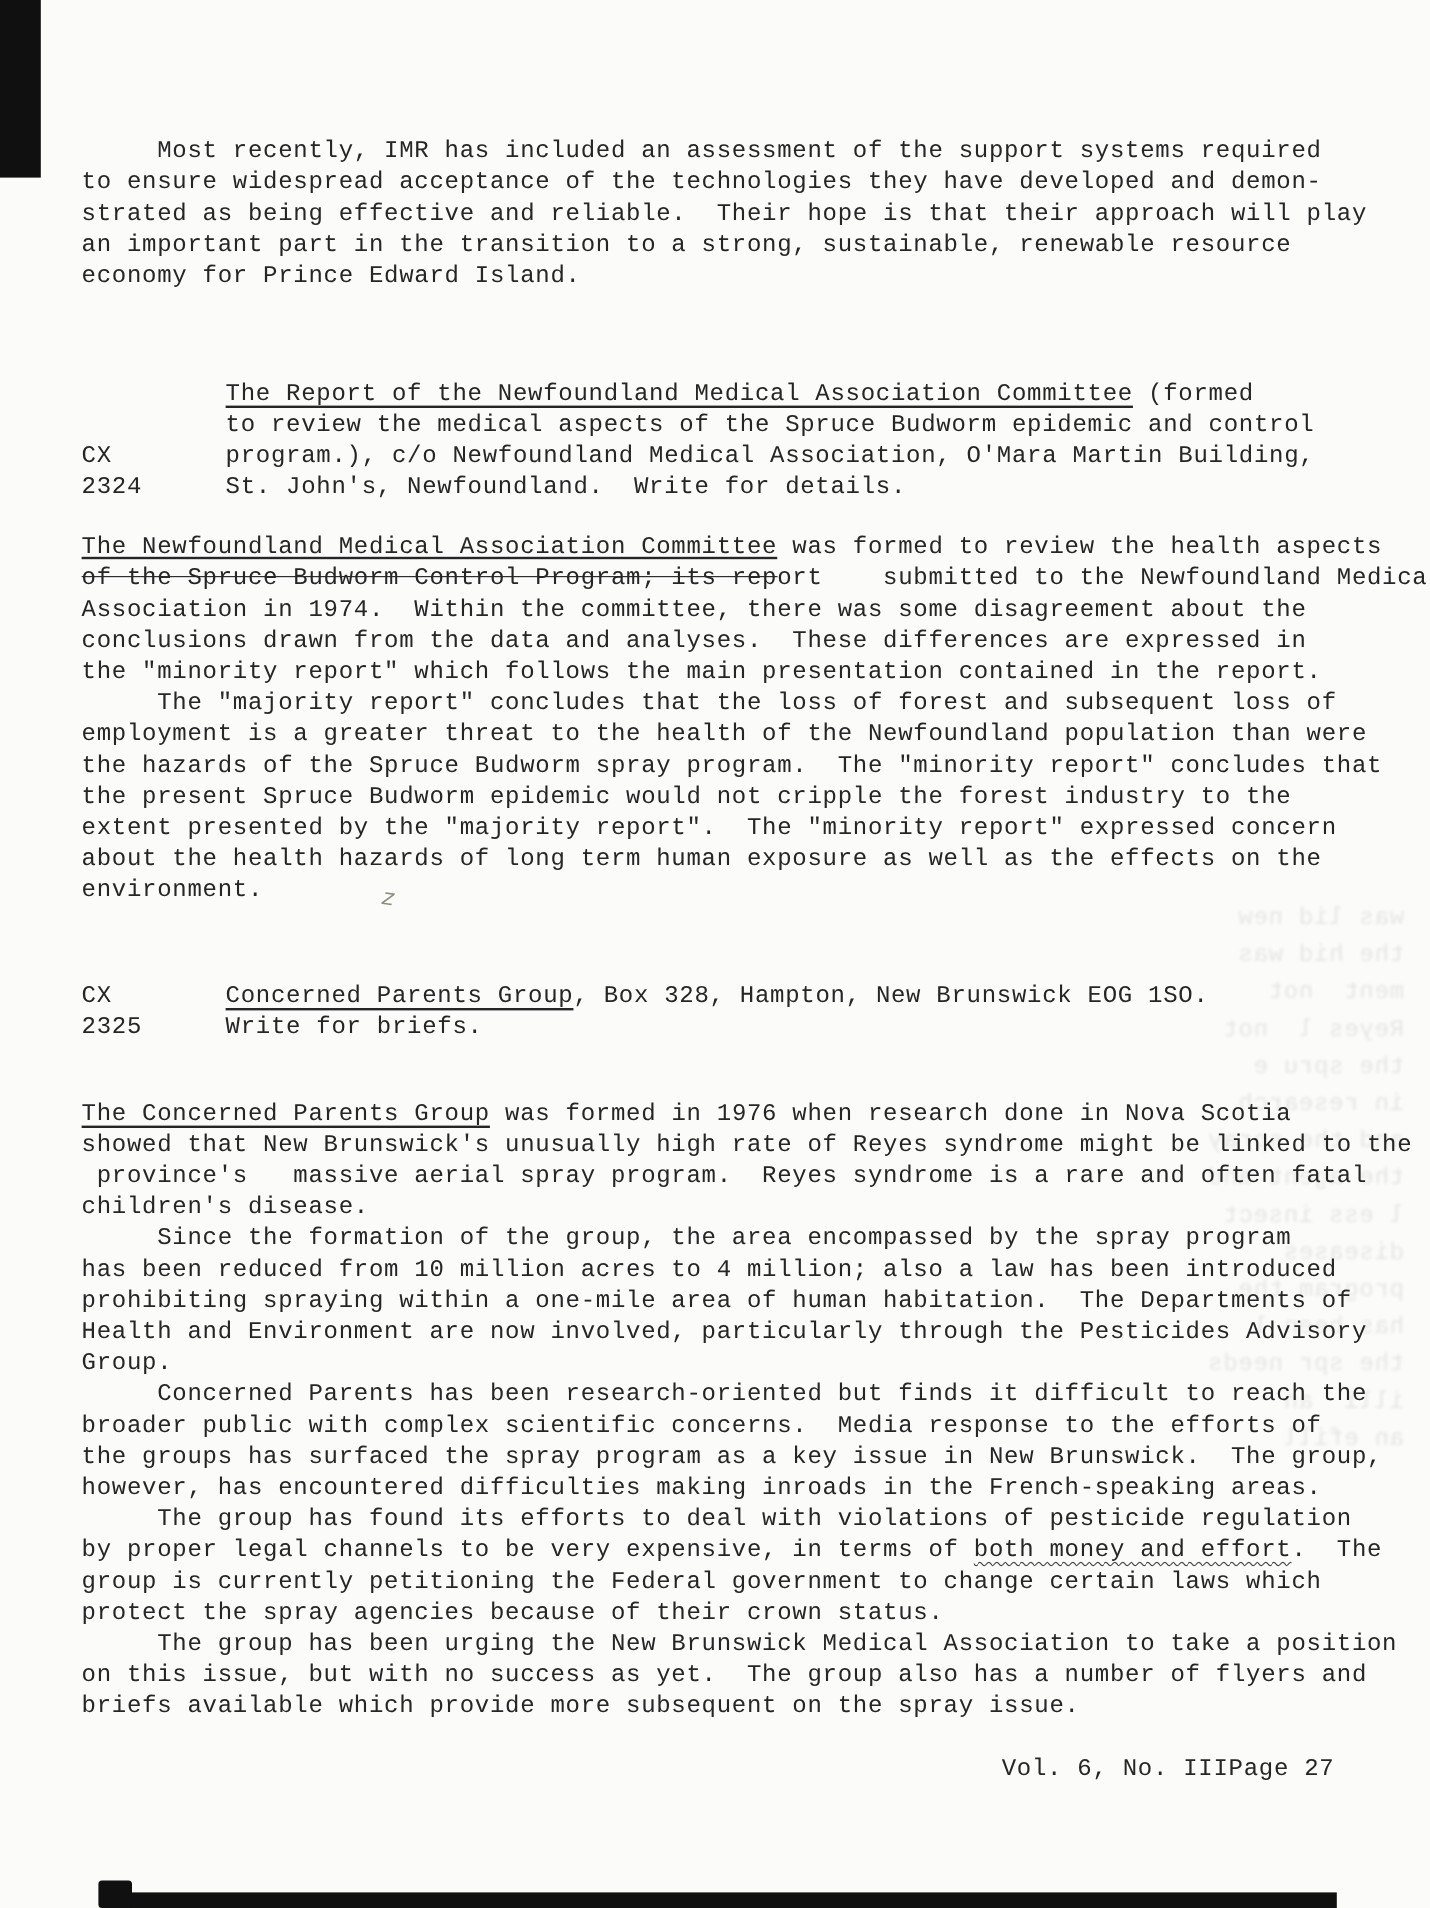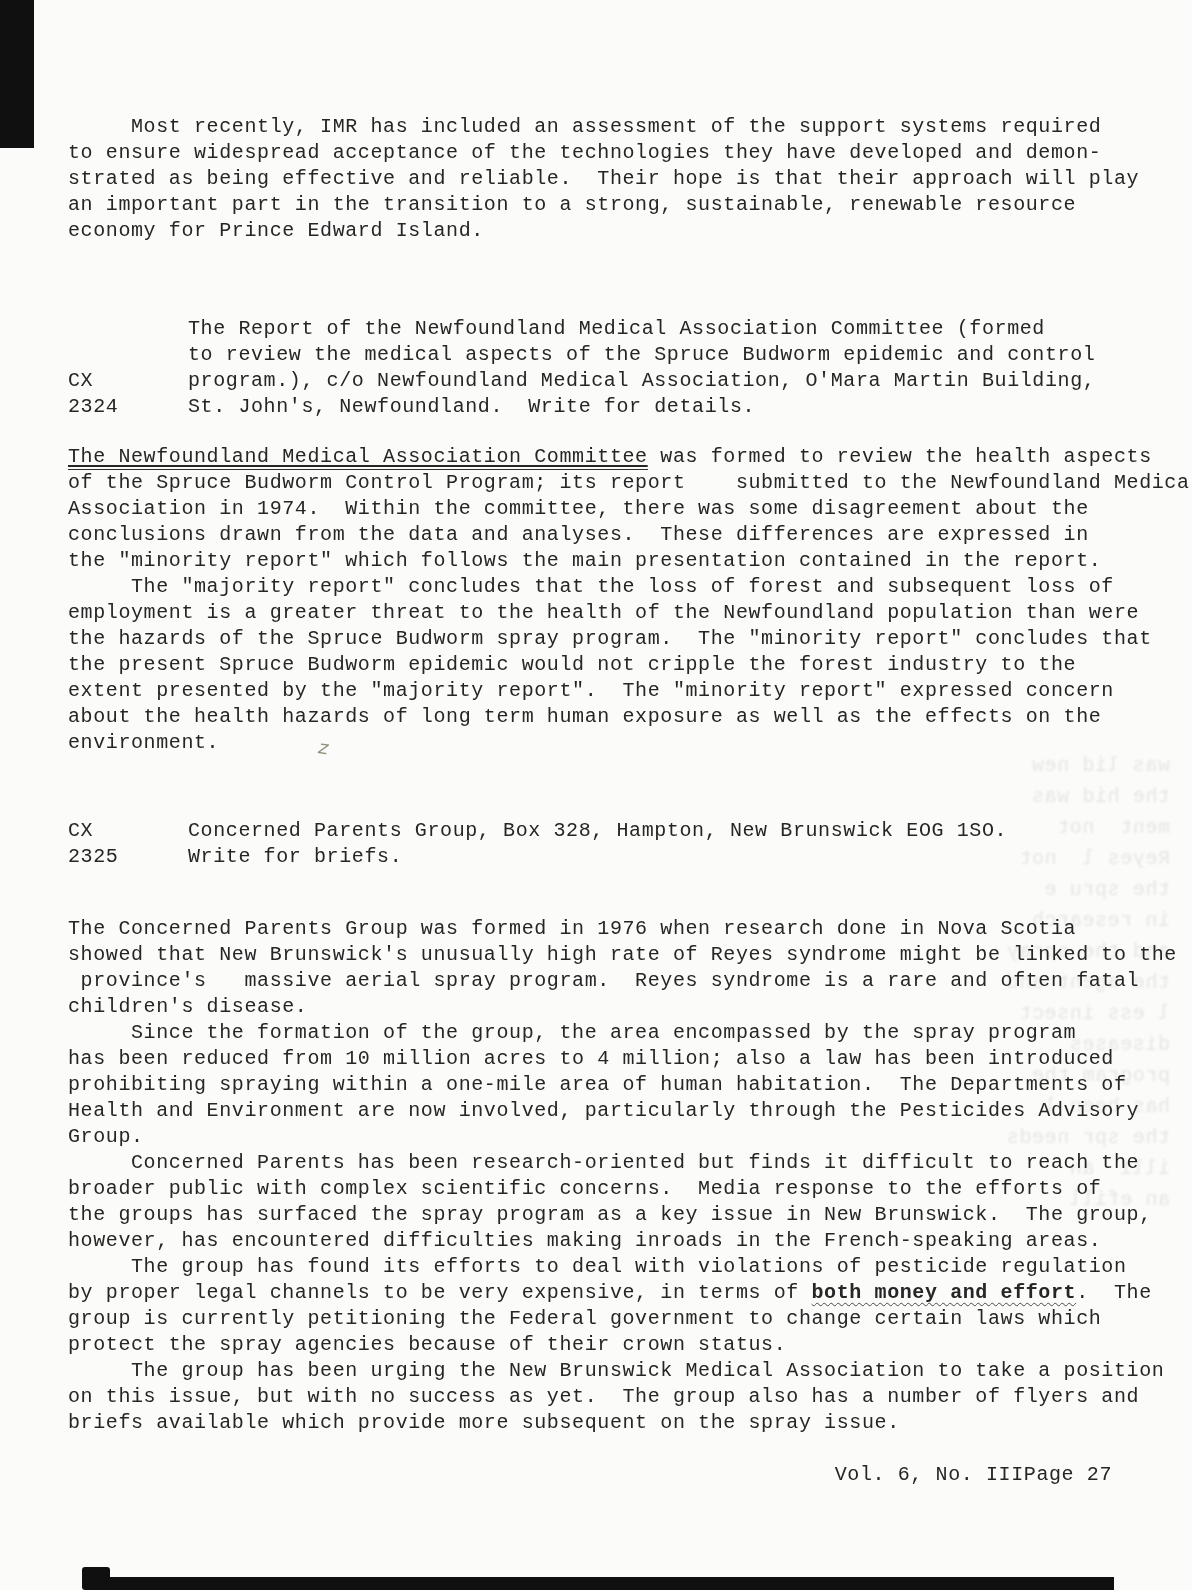--- a/index.html
+++ b/index.html
@@ -11,25 +11,25 @@
     font-family:"Liberation Mono","DejaVu Sans Mono",monospace;
     font-size:20px;
     line-height:26px;
     letter-spacing:0.6px;
     color:#262626;
   }
   .tl{white-space:pre;}
   .block{position:absolute;left:68px;z-index:2;}
   .entry{display:flex;align-items:flex-end;}
   .entry-label{width:120px;flex:0 0 120px;}
-  .u{text-underline-offset:5px;text-decoration-thickness:1.5px;}
+  .u{text-decoration:underline;text-underline-offset:5px;text-decoration-thickness:1.5px;}
   .u2{text-decoration:underline;text-underline-offset:3px;text-decoration-thickness:1.5px;
-      border-bottom:1.5px solid #2e2e2e;padding-bottom:1px;}
+      border-bottom:1.5px solid #2e2e2e;padding-bottom:12px;}
   .wavy{text-decoration:underline;text-decoration-style:wavy;text-decoration-thickness:1px;
-        text-underline-offset:4px;text-decoration-color:#4a4a45;font-weight:bold;}
+        text-underline-offset:4px;text-decoration-color:#4a4a45;}
   #para-imr{top:114px;}
   #entry-2324{top:316px;}
   #para-nmac{top:444px;}
   #entry-2325{top:818px;}
   #para-cpg{top:892px;margin-top:24px;}
   #footer{top:1462px;width:1044px;display:flex;justify-content:flex-end;}
   
   .bar-top-left{position:absolute;left:0;top:0;width:34px;height:148px;background:#101010;z-index:3;}
   .bar-bottom{position:absolute;left:86px;top:1577px;width:1028px;height:13px;background:#101010;z-index:3;}
   .bar-bottom-blob{position:absolute;left:82px;top:1567px;width:28px;height:23px;background:#101010;

